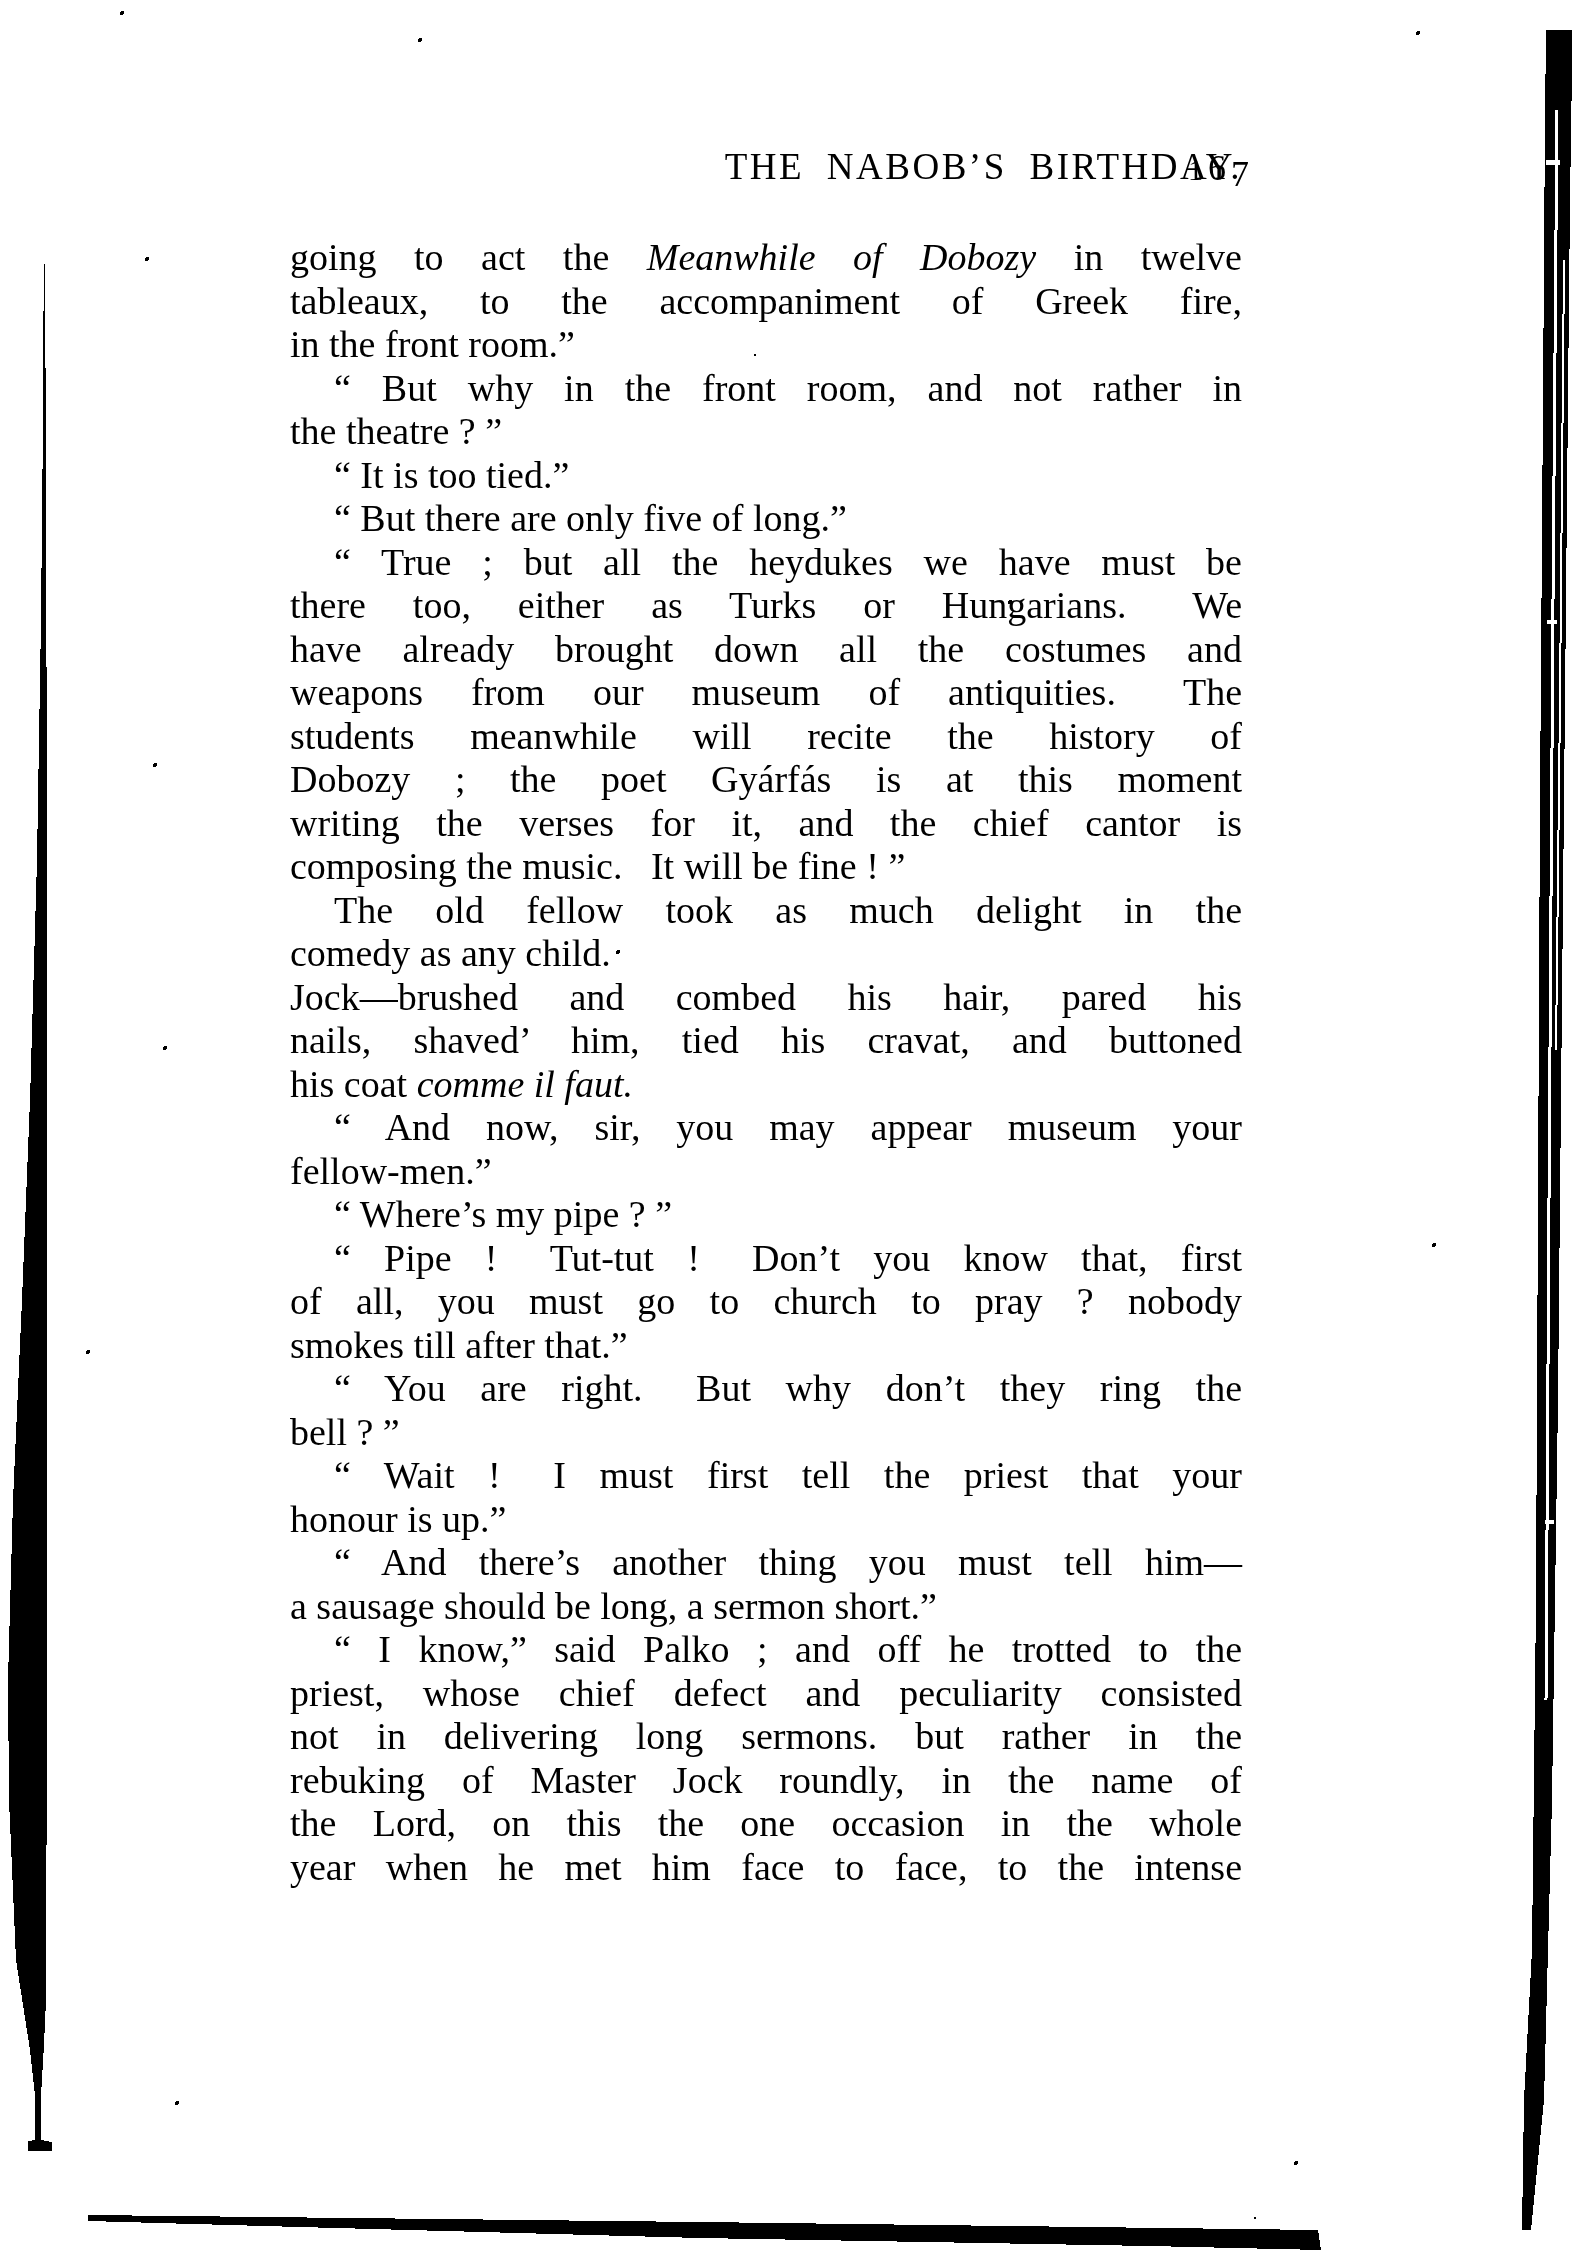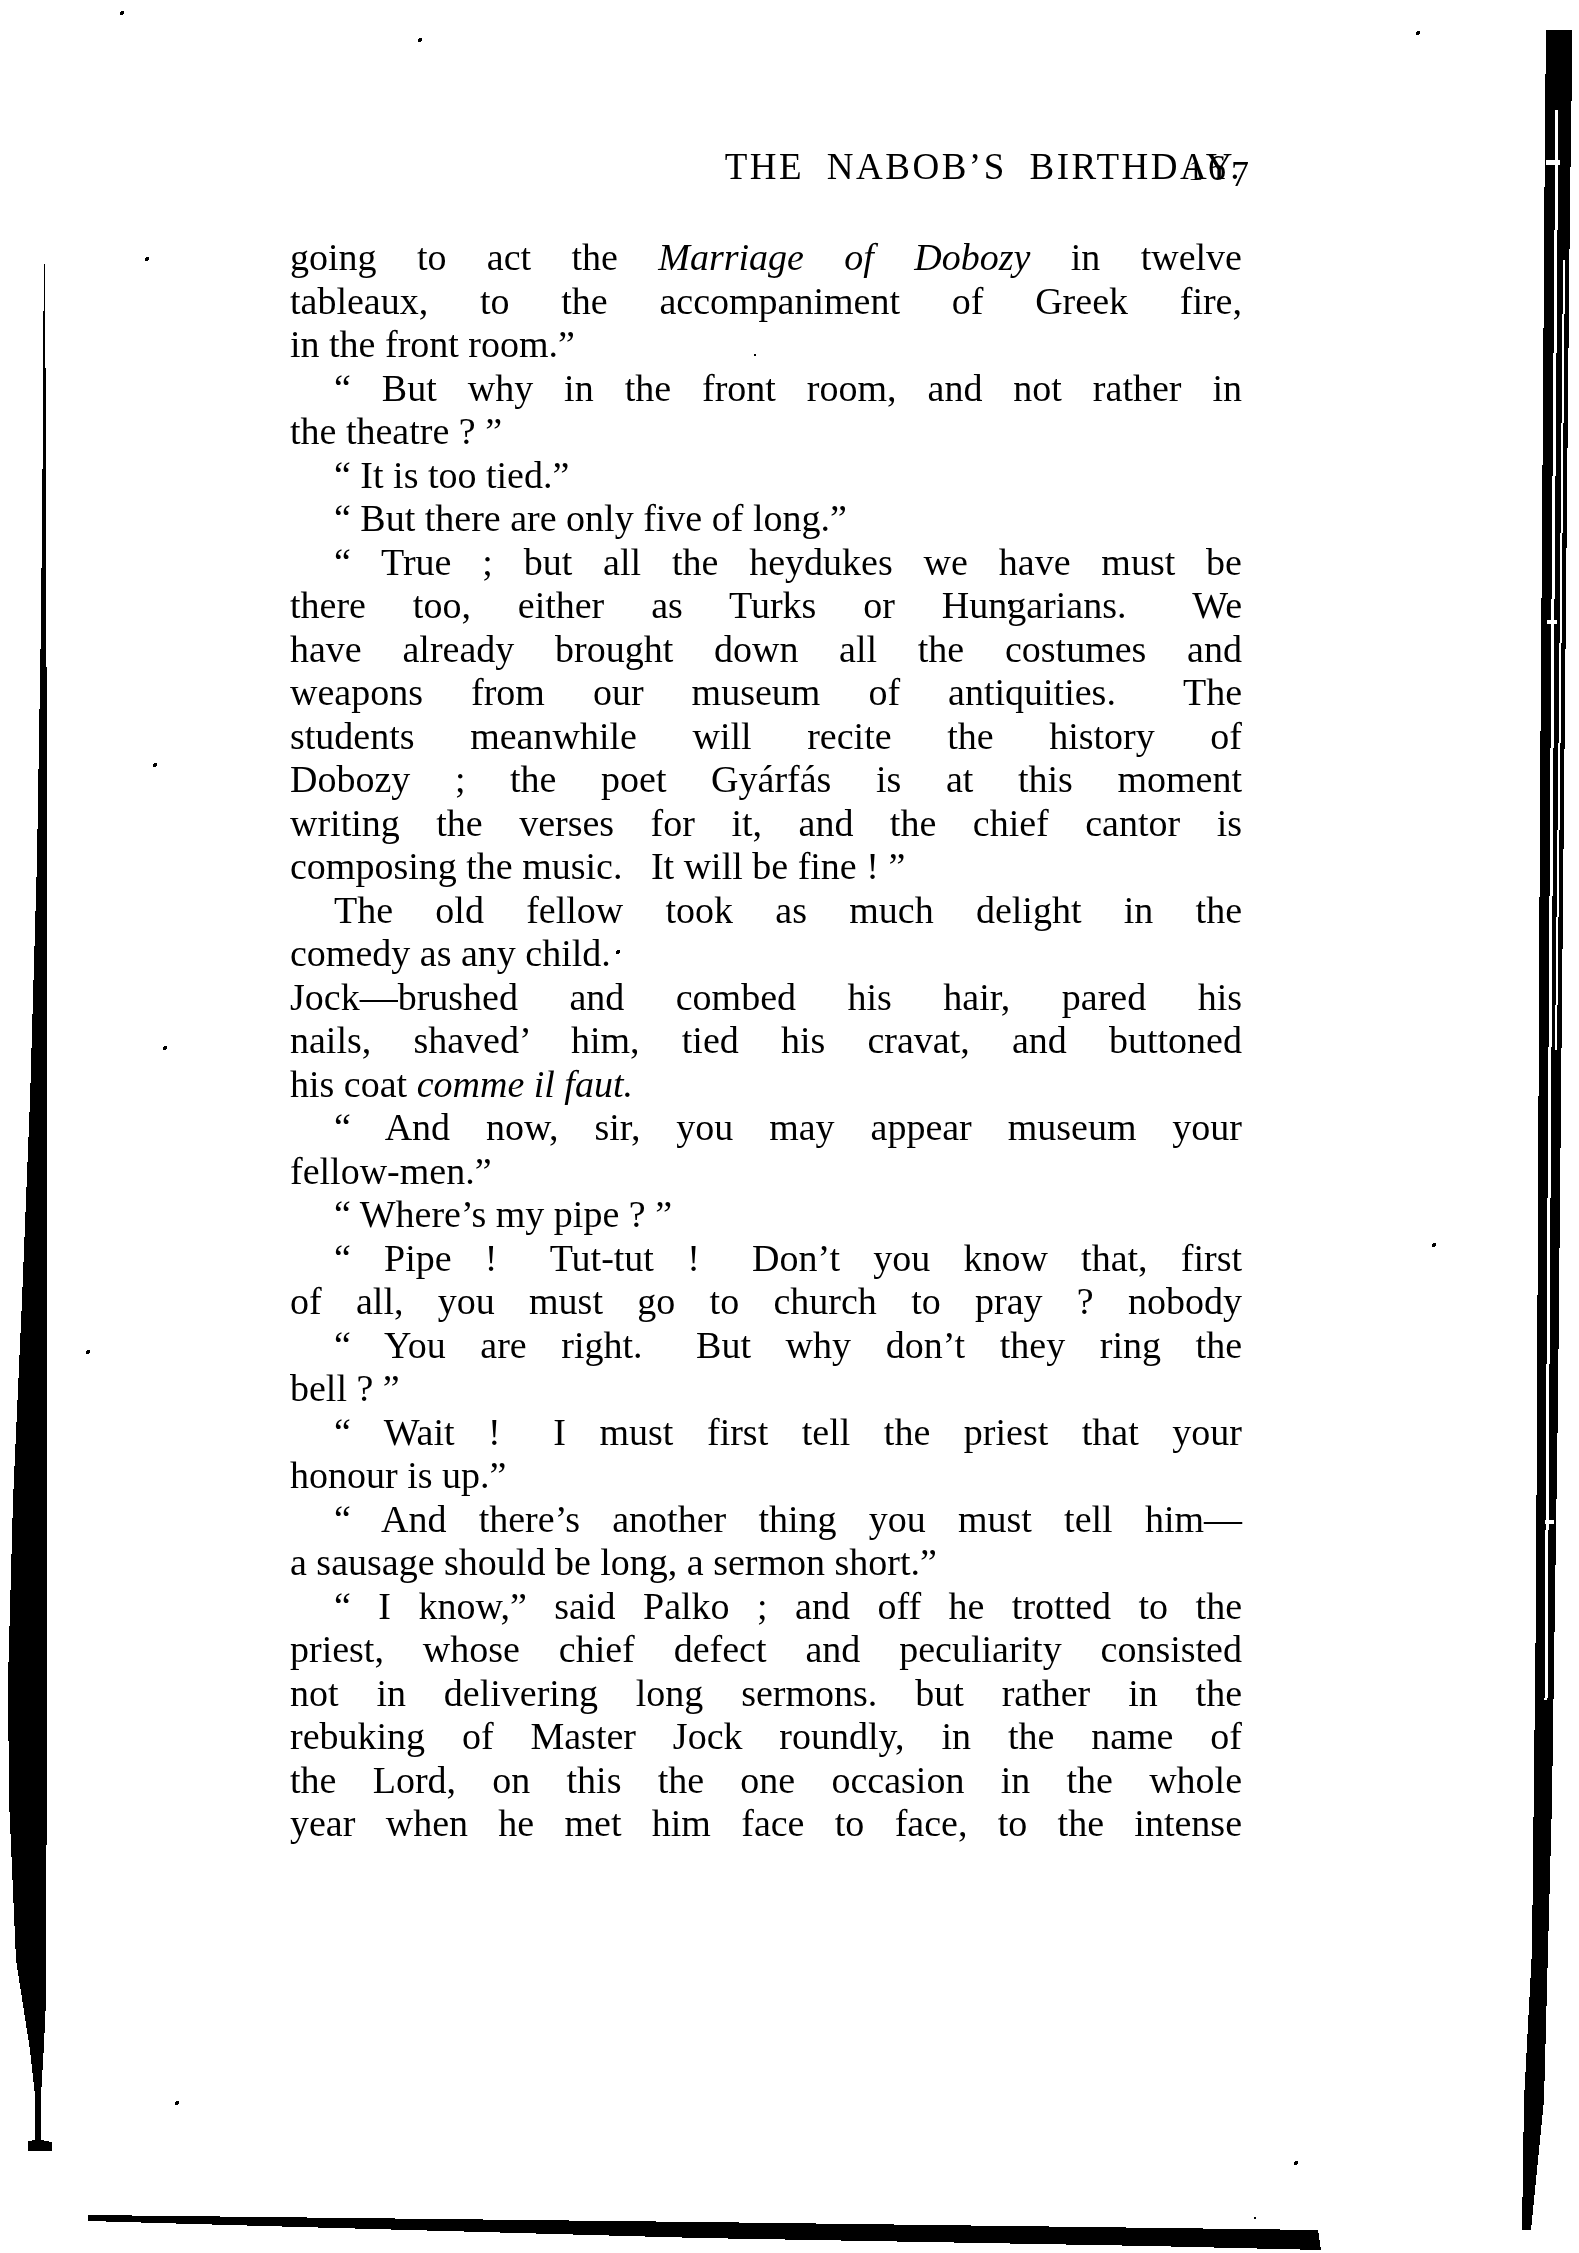--- a/index.html
+++ b/index.html
@@ -78,21 +78,21 @@
 <body>
 
 <div class="page" style="--ink: #000000; --paper: #ffffff;">
 
   <div class="running-header">
     <span class="header-title">THE NABOB’S BIRTHDAY.</span>
     <span class="page-number"><span class="d-low">1</span><span>6</span><span class="d-desc">7</span></span>
   </div>
 
   <div class="body-text" id="body-text">
-      <div class="line"><span>going to act the </span><em>Marriage of Dobozy</em><span> in twelve</span></div>
+      <div class="line"><span>going to act the </span><em>Meanwhile of Dobozy</em><span> in twelve</span></div>
       <div class="line"><span>tableaux, to the accompaniment of Greek fire,</span></div>
       <div class="line pend"><span>in the front room.”</span></div>
       <div class="line indent"><span>“ But why in the front room, and not rather in</span></div>
       <div class="line pend"><span>the theatre ? ”</span></div>
       <div class="line indent pend"><span>“ It is too tied.”</span></div>
       <div class="line indent pend"><span>“ But there are only five of long.”</span></div>
       <div class="line indent"><span>“ True ; but all the heydukes we have must be</span></div>
       <div class="line"><span>there too, either as Turks or Hungarians.  We</span></div>
       <div class="line"><span>have already brought down all the costumes and</span></div>
       <div class="line"><span>weapons from our museum of antiquities.  The</span></div>
@@ -103,20 +103,21 @@
       <div class="line indent"><span>The old fellow took as much delight in the</span></div>
       <div class="line pend"><span>comedy as any child.</span></div>
       <div class="line"><span>Jock—brushed and combed his hair, pared his</span></div>
       <div class="line"><span>nails, shaved’ him, tied his cravat, and buttoned</span></div>
       <div class="line pend"><span>his coat </span><em>comme il faut.</em></div>
       <div class="line indent"><span>“ And now, sir, you may appear museum your</span></div>
       <div class="line pend"><span>fellow-men.”</span></div>
       <div class="line indent pend"><span>“ Where’s my pipe ? ”</span></div>
       <div class="line indent"><span>“ Pipe !  Tut-tut !  Don’t you know that, first</span></div>
       <div class="line"><span>of all, you must go to church to pray ? nobody</span></div>
+      <div class="line pend"><span>smokes till after that.”</span></div>
       <div class="line indent"><span>“ You are right.  But why don’t they ring the</span></div>
       <div class="line pend"><span>bell ? ”</span></div>
       <div class="line indent"><span>“ Wait !  I must first tell the priest that your</span></div>
       <div class="line pend"><span>honour is up.”</span></div>
       <div class="line indent"><span>“ And there’s another thing you must tell him—</span></div>
       <div class="line pend"><span>a sausage should be long, a sermon short.”</span></div>
       <div class="line indent"><span>“ I know,” said Palko ; and off he trotted to the</span></div>
       <div class="line"><span>priest, whose chief defect and peculiarity consisted</span></div>
       <div class="line"><span>not in delivering long sermons. but rather in the</span></div>
       <div class="line"><span>rebuking of Master Jock roundly, in the name of</span></div>

